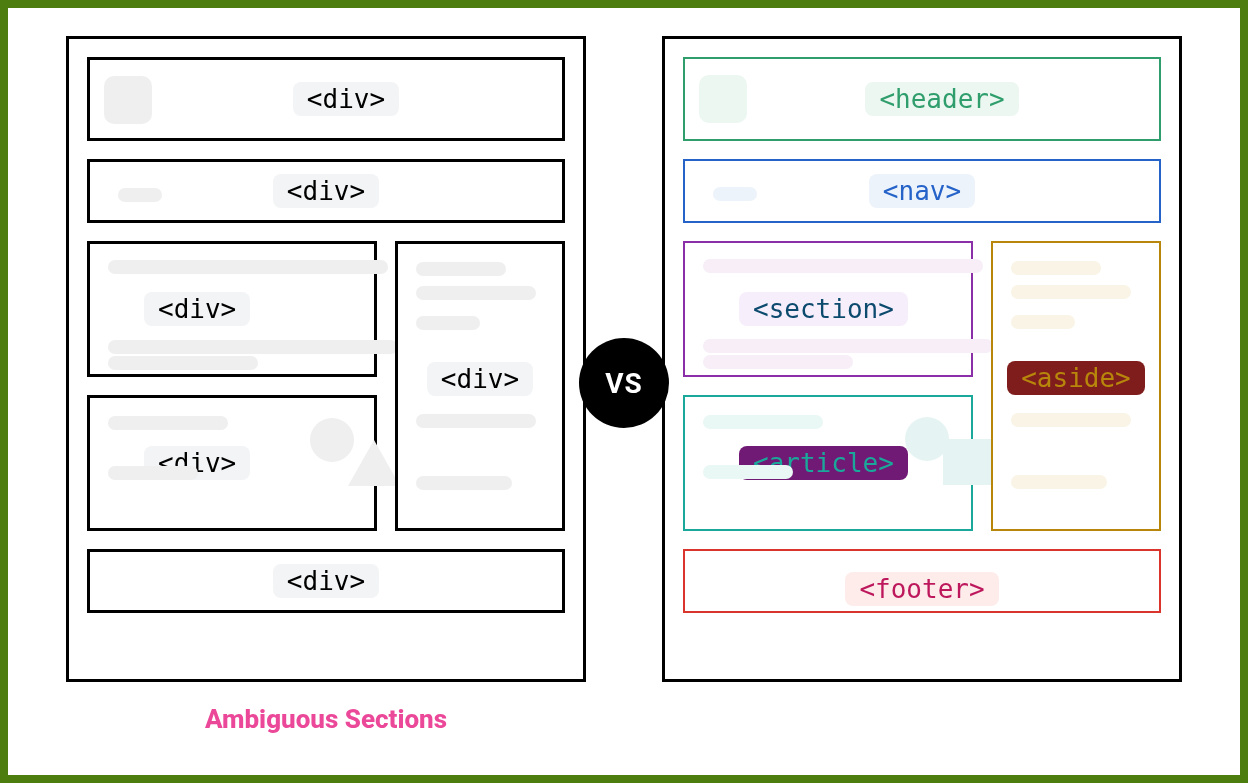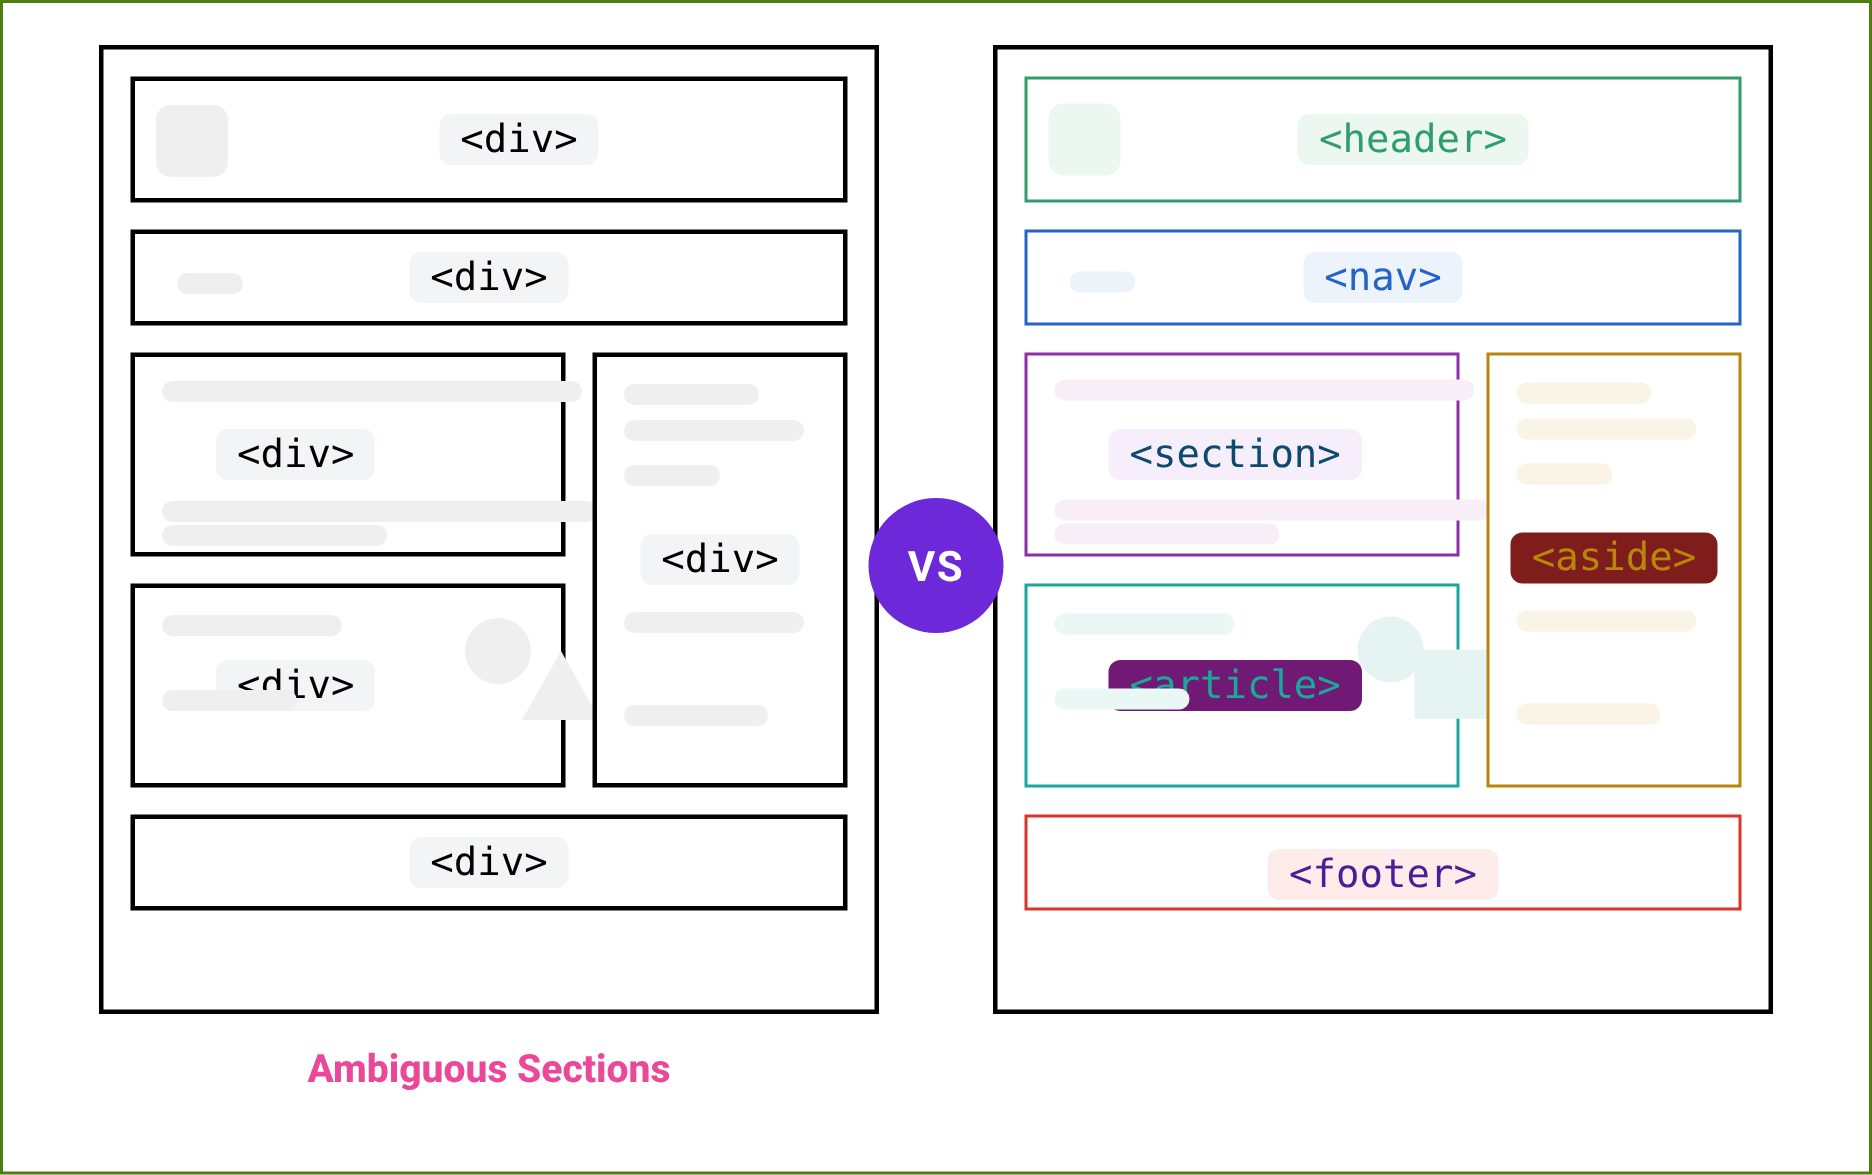--- a/index.html
+++ b/index.html
@@ -1,18 +1,18 @@
 <!DOCTYPE html>
 <html><head>
 <meta charset="utf-8">
 <style>
   * { margin:0; padding:0; box-sizing:border-box; }
   html,body { width:1248px; height:783px; font-family:-apple-system,BlinkMacSystemFont,"Segoe UI",Roboto,sans-serif; }
   .canvas {
-    width:1248px; height:783px; border:2px solid #4d7c0f; background:#fff;
+    width:1248px; height:783px; border:8px solid #4d7c0f; background:#fff;
     position:relative; padding:28px 40px 30px 40px;
   }
   .cols { display:flex; gap:76px; justify-content:center; }
   .panel-wrap { display:flex; flex-direction:column; align-items:center; }
   .panel {
     width:520px; height:646px; border:3px solid #000; background:#fff;
     padding:18px 18px 18px 18px; display:flex; flex-direction:column; gap:18px;
   }
   .panel.right .box { border-width:2px; }
   .caption { margin-top:22px; font-weight:800; font-size:26px; color:#ec4899; }
@@ -45,31 +45,31 @@
   .aside-box .a2 { left:18px; top:42px;  width:120px; }
   .aside-box .a3 { left:18px; top:72px;  width:64px; }
   .aside-box .a4 { left:18px; top:170px; width:120px; }
   .aside-box .a5 { left:18px; top:232px; width:96px; }
   
   .c-header  { border-color:#2f9e6c !important; } .c-header  .tag{ color:#2f9e6c; background:#ebf7f0; }
   .c-nav     { border-color:#2563c9 !important; } .c-nav     .tag{ color:#2563c9; background:#edf3fb; }
   .c-section { border-color:#8a2fa8 !important; } .c-section .tag{ color:#0c4a6e; background:#f6eefb; }
   .c-article { border-color:#1aa89a !important; } .c-article .tag{ color:#1aa89a; background:#701a75; }
   .c-aside   { border-color:#b8860b !important; } .c-aside   .tag{ color:#b8860b; background:#7f1d1d; }
-  .c-footer  { border-color:#d9352c !important; } .c-footer  .tag{ color:#4c1d95; background:#fdecea;margin-top:15px; }
+  .c-footer  { border-color:#d9352c !important; } .c-footer  .tag{ color:#be185d; background:#fdecea;margin-top:15px; }
   .c-header .avatar{ background:#ebf7f0; }
   .c-nav .dot{ background:#edf3fb; }
   .c-section .ph, .c-article .ph { background:#f7eef8; }
   .c-article .ph { background:#e9f7f5; } .c-article .shape-circ,.c-article .shape-tri{ background:#e5f4f2; border-bottom-color:#e5f4f2; }
   .c-aside .ph{ background:#faf4e6; }
   .c-section .l1,.c-section .l2,.c-section .l3{ background:#f7eef8; }
   
   .vs {
     position:absolute; left:50%; top:330px; transform:translateX(-50%);
-    width:90px; height:90px; border-radius:50%; background:#6d28d9; color:#fff;
+    width:90px; height:90px; border-radius:50%; background:#000000; color:#fff;
     display:flex; align-items:center; justify-content:center; font-weight:700; font-size:28px; letter-spacing:1px;
   }
 </style>
 </head>
 <body>
 
 <div class="canvas">
   <div class="cols">
 
     <div class="panel-wrap">

